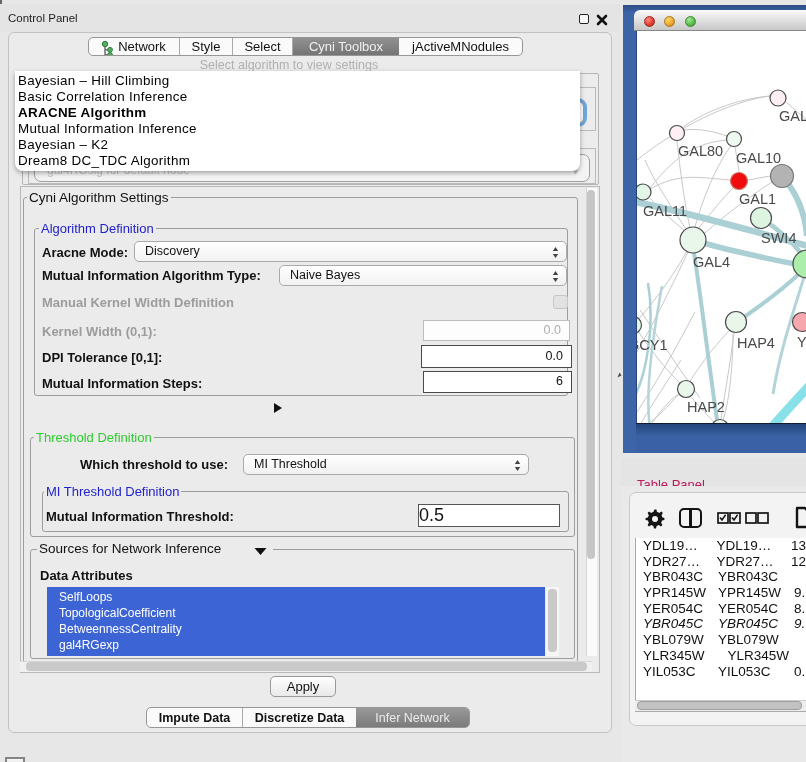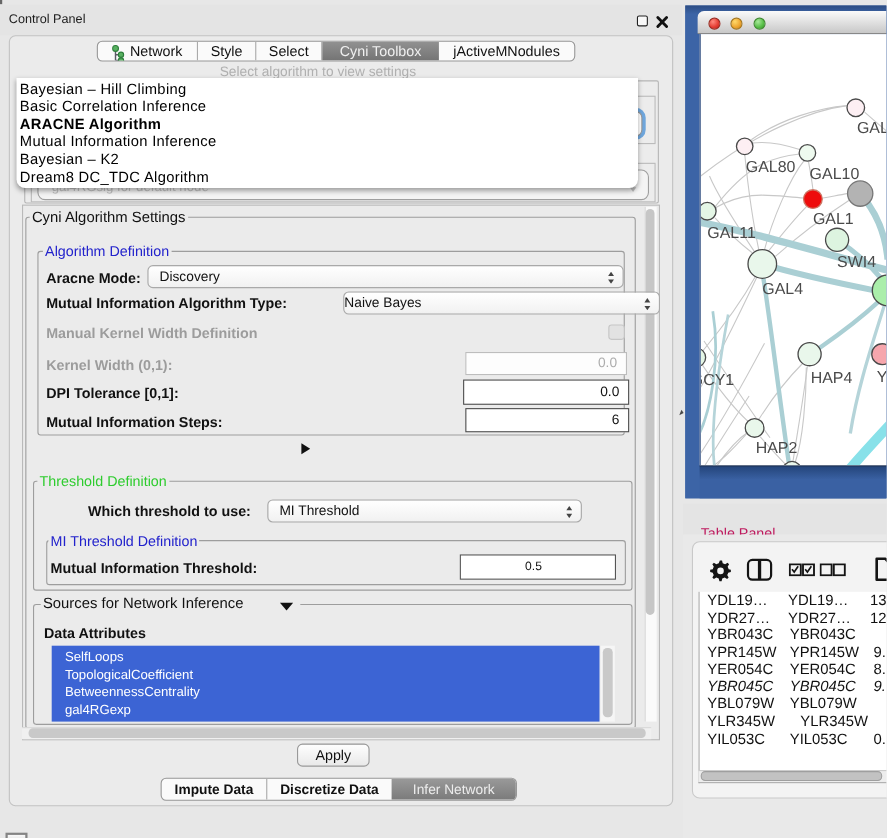--- a/index.html
+++ b/index.html
@@ -77,21 +77,21 @@
 
   <div class="abs" style="left:22px;top:57px;font-size:13px;font-weight:bold;color:#111;">Aracne Mode:</div>
   <div class="abs" style="left:22px;top:80px;font-size:13px;font-weight:bold;color:#111;">Mutual Information Algorithm Type:</div>
 
   <div class="abs" style="left:114px;top:53px;width:433px;height:21px;background:linear-gradient(#fff,#f1f1f1);border:1px solid #a9a9a9;border-radius:5px;font-size:12.5px;color:#111;line-height:19px;padding-left:10px;">Discovery
     <svg style="position:absolute;right:7px;top:5px;" width="7" height="11" viewBox="0 0 8 14">
         <path d="M4 0 L7.4 5 L0.6 5 Z" fill="#444"></path>
         <path d="M4 14 L7.4 9 L0.6 9 Z" fill="#444"></path>
       </svg>
   </div>
-  <div class="abs" style="left:259px;top:77px;width:288px;height:21px;background:linear-gradient(#fff,#f1f1f1);border:1px solid #a9a9a9;border-radius:5px;font-size:12.5px;color:#111;line-height:19px;margin-left:33px;">Naive Bayes
+  <div class="abs" style="left:259px;top:77px;width:288px;height:21px;background:linear-gradient(#fff,#f1f1f1);border:1px solid #a9a9a9;border-radius:5px;font-size:12.5px;color:#111;line-height:19px;padding-left:10px;">Naive Bayes
     <svg style="position:absolute;right:7px;top:5px;" width="7" height="11" viewBox="0 0 8 14">
         <path d="M4 0 L7.4 5 L0.6 5 Z" fill="#444"></path>
         <path d="M4 14 L7.4 9 L0.6 9 Z" fill="#444"></path>
       </svg>
   </div>
 
   <div class="abs" style="left:22px;top:107px;font-size:13px;font-weight:bold;color:#9c9c9c;">Manual Kernel Width Definition</div>
   <div class="abs" style="left:533px;top:107px;width:15px;height:14px;background:#e2e2e2;border:1px solid #c6c6c6;border-radius:3px;"></div>
 
   <div class="abs" style="left:22px;top:136px;font-size:13px;font-weight:bold;color:#9c9c9c;">Kernel Width (0,1):</div>
@@ -115,21 +115,21 @@
     <svg style="position:absolute;right:7px;top:5px;" width="7" height="11" viewBox="0 0 8 14">
         <path d="M4 0 L7.4 5 L0.6 5 Z" fill="#444"></path>
         <path d="M4 14 L7.4 9 L0.6 9 Z" fill="#444"></path>
       </svg>
   </div>
 
   <div class="abs" style="left:22px;top:303px;width:527px;height:41px;border:1px solid #9d9d9d;border-radius:3px;"></div>
   <div class="abs" style="left:24px;top:296px;background:#ebebeb;padding:0 2px;font-size:13px;color:#2222cc;">MI Threshold Definition</div>
 
   <div class="abs" style="left:26px;top:321px;font-size:13px;font-weight:bold;color:#111;">Mutual Information Threshold:</div>
-  <div class="abs" style="left:398px;top:316px;width:142px;height:23px;background:#fff;border:1px solid #555;font-size:11px;color:#111;line-height:21px;text-align:center;padding-right:8px;">0.5</div>
+  <div class="abs" style="left:398px;top:316px;width:142px;height:23px;background:#fff;border:1px solid #555;font-size:18px;color:#111;line-height:21px;text-align:left;padding-right:8px;">0.5</div>
 
   <div class="abs" style="left:10px;top:361px;width:545px;height:110px;border:1px solid #9d9d9d;border-radius:3px;"></div>
   <div class="abs" style="left:17px;top:353px;background:#ebebeb;padding:0 52px 0 2px;font-size:13.5px;color:#111;">Sources for Network Inference</div>
   <svg class="abs" style="left:234px;top:359px;" width="13" height="9" viewBox="0 0 13 9">
       <path d="M0.5 1 L12.5 1 L6.5 8 Z" fill="#111"></path>
     </svg>
 
   <div class="abs" style="left:20px;top:380px;font-size:13px;font-weight:bold;color:#111;">Data Attributes</div>
   <div class="abs" style="left:27px;top:399px;width:498px;height:69px;background:#3c64d4;color:#fff;font-size:12px;line-height:16px;padding:2px 0 0 12px;overflow:hidden;">SelfLoops<br>TopologicalCoefficient<br>BetweennessCentrality<br>gal4RGexp</div>
   <div class="abs" style="left:526px;top:399px;width:13px;height:69px;background:#f6f6f6;"></div>

